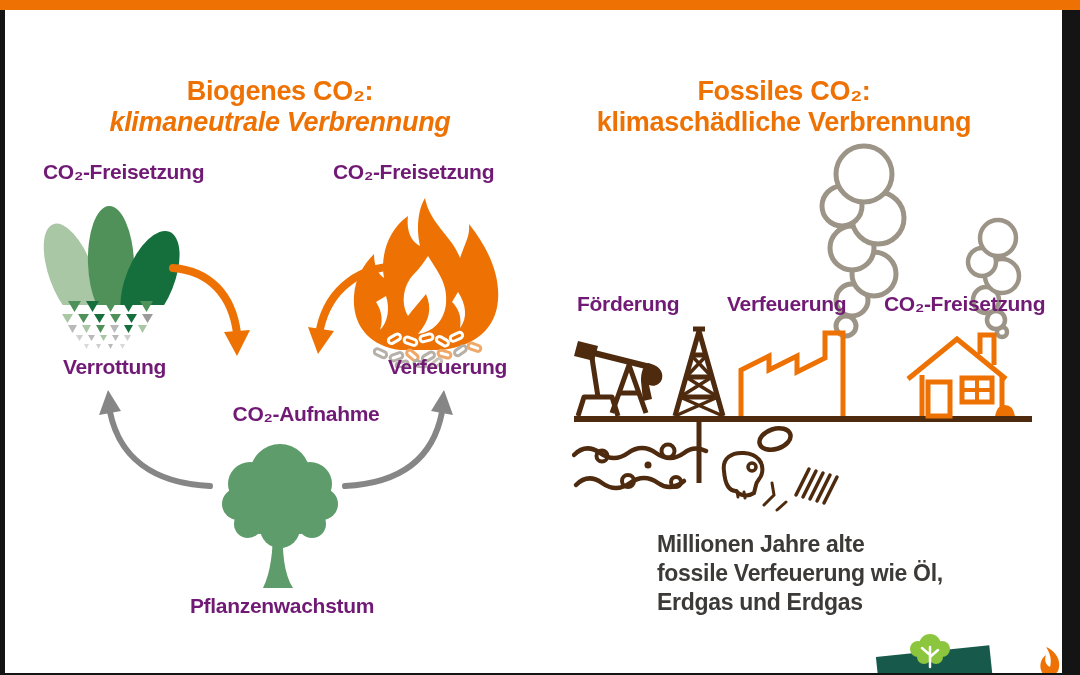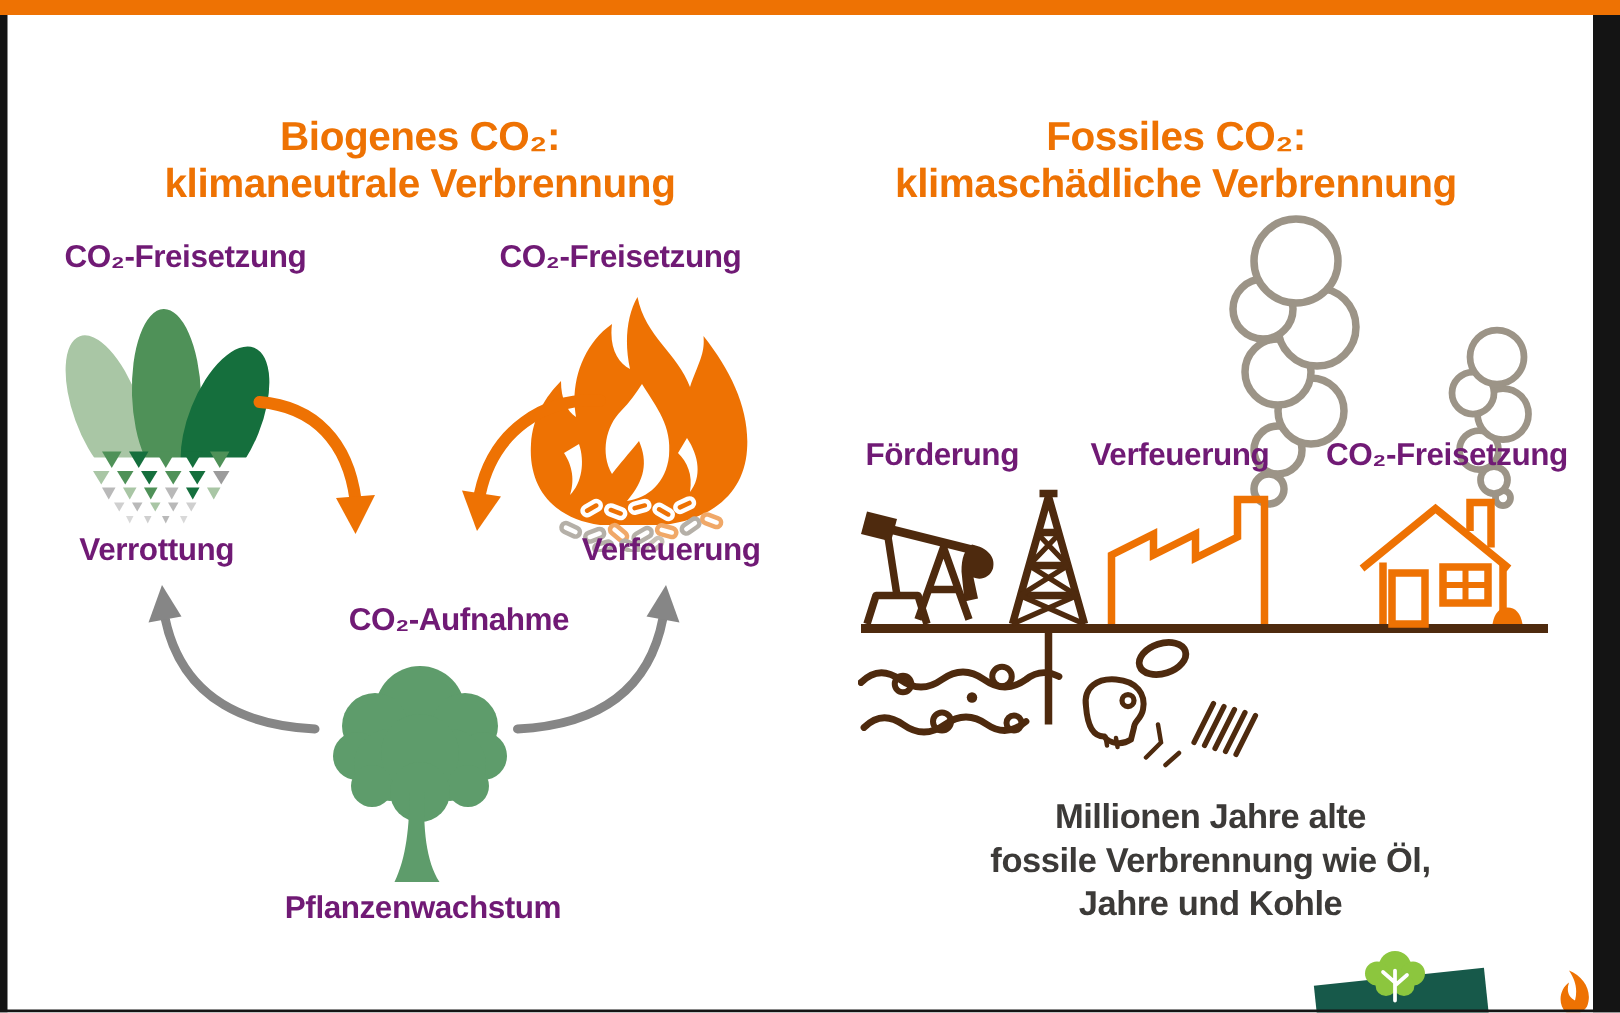--- a/index.html
+++ b/index.html
@@ -6,39 +6,39 @@
   body{font-family:"Liberation Sans","DejaVu Sans",sans-serif;}
   #canvas{position:relative;width:1080px;height:675px;background:#ffffff;overflow:hidden;}
   .abs{position:absolute;}
   .bar-top{left:0;top:0;width:1080px;height:10px;background:#ee7203;z-index:40;}
   .bar-left{left:0;top:0;width:5px;height:675px;background:#141414;z-index:30;}
   .bar-right{left:1062px;top:0;width:18px;height:675px;background:#141414;z-index:30;}
   .bar-bottom{left:0;top:673px;width:1080px;height:2px;background:#141414;z-index:30;}
   .title{color:#ee7203;font-weight:bold;font-size:27px;line-height:31px;text-align:center;letter-spacing:-0.3px;}
   .lbl{color:#701a75;font-weight:bold;font-size:21px;white-space:nowrap;letter-spacing:-0.3px;}
   .lbl.center{text-align:center;}
-  .caption{color:#3c3a38;font-weight:bold;font-size:23px;line-height:29px;text-align:center;letter-spacing:-0.3px;}
+  .caption{color:#3c3a38;font-weight:bold;font-size:23px;line-height:29px;text-align:left;letter-spacing:-0.3px;}
   .logo-plate{position:absolute;left:6px;top:8px;width:114px;height:46px;background:#17594a;transform:rotate(-6deg);z-index:2;}
   .logo-text{position:absolute;left:0;top:24px;width:114px;text-align:center;color:#ffffff;font-weight:bold;font-size:17px;letter-spacing:2px;}
   svg{display:block;}
 </style>
 </head>
 <body>
 
 <div id="canvas">
 
   <div class="abs bar-top"></div>
   <div class="abs bar-left"></div>
   <div class="abs bar-right"></div>
   <div class="abs bar-bottom"></div>
 
   <section>
     <div class="abs title" style="left:60px;top:76px;width:440px;">
       <span style="display:block;">Biogenes CO₂:</span>
-      <span style="display:block;">klimaneutrale Verbrennung</span>
+      <span style="display:block;font-style:italic;">klimaneutrale Verbrennung</span>
     </div>
 
     <div class="abs lbl" style="left:43px;top:160px;">CO₂-Freisetzung</div>
     <div class="abs lbl" style="left:333px;top:160px;">CO₂-Freisetzung</div>
 
     <svg class="abs" style="left:38px;top:205px;" width="145" height="148" viewBox="0 0 145 148">
       <ellipse cx="33" cy="68" rx="22" ry="52" transform="rotate(-20 33 68)" fill="#a9c6a5"></ellipse>
       <ellipse cx="73" cy="58" rx="23" ry="57" transform="rotate(-2 73 58)" fill="#4f9158"></ellipse>
       <ellipse cx="112" cy="75" rx="24" ry="52" transform="rotate(22 112 75)" fill="#156f3d"></ellipse>
       <rect x="0" y="100" width="145" height="48" fill="#ffffff"></rect>
@@ -99,21 +99,21 @@
     <svg class="abs" style="left:168px;top:255px;" width="100" height="105" viewBox="0 0 100 105">
       <path d="M5,13 C42,16 64,40 69,78" fill="none" stroke="#ee7203" stroke-width="8" stroke-linecap="round"></path>
       <polygon points="56,77 82,75 69,101" fill="#ee7203"></polygon>
     </svg>
 
     <svg class="abs" style="left:303px;top:255px;" width="105" height="105" viewBox="0 0 105 105">
       <path d="M97,12 C60,10 26,32 17,74" fill="none" stroke="#ee7203" stroke-width="8" stroke-linecap="round"></path>
       <polygon points="5,72 31,76 15,99" fill="#ee7203"></polygon>
     </svg>
 
-    <div class="abs lbl center" style="left:42px;top:355px;width:125px;">Verrottung</div>
+    <div class="abs lbl center" style="left:52px;top:355px;width:125px;">Verrottung</div>
     <div class="abs lbl center" style="left:380px;top:355px;width:135px;">Verfeuerung</div>
     <div class="abs lbl center" style="left:226px;top:402px;width:160px;">CO₂-Aufnahme</div>
 
     <svg class="abs" style="left:92px;top:388px;" width="125" height="105" viewBox="0 0 125 105">
       <path d="M118,98 C78,96 30,82 18,24" fill="none" stroke="#868686" stroke-width="6" stroke-linecap="round"></path>
       <polygon points="7,27 29,23 16,2" fill="#868686"></polygon>
     </svg>
 
     <svg class="abs" style="left:338px;top:388px;" width="120" height="105" viewBox="0 0 120 105">
       <path d="M7,98 C47,96 93,82 104,24" fill="none" stroke="#868686" stroke-width="6" stroke-linecap="round"></path>
@@ -224,22 +224,22 @@
         <path d="M408,29 L408,10 L422,10 L422,40"></path>
         <rect x="356" y="57" width="22" height="34"></rect>
         <rect x="390" y="53" width="30" height="24"></rect>
         <path d="M405,53 L405,77 M390,65 L420,65" stroke-width="4"></path>
         <path d="M423,91 q2,-11 10,-11 q8,0 10,11 Z" fill="#ee7203" stroke="none"></path>
       </g>
     </svg>
 
     <div class="abs caption" style="left:657px;top:530px;width:300px;">
       <span style="display:block;">Millionen Jahre alte</span>
-      <span style="display:block;">fossile Verbrennung wie Öl,</span>
-      <span style="display:block;">Jahre und Kohle</span>
+      <span style="display:block;">fossile Verfeuerung wie Öl,</span>
+      <span style="display:block;">Erdgas und Erdgas</span>
     </div>
   </section>
 
   <div class="abs" style="left:872px;top:643px;width:170px;height:32px;">
     <div class="logo-plate">
       <div class="logo-text">HOLZ</div>
     </div>
     <svg class="abs" style="left:28px;top:-10px;z-index:3;" width="60" height="36" viewBox="0 0 60 36">
       <g fill="#8cc63e">
         <circle cx="30" cy="12" r="11"></circle>

